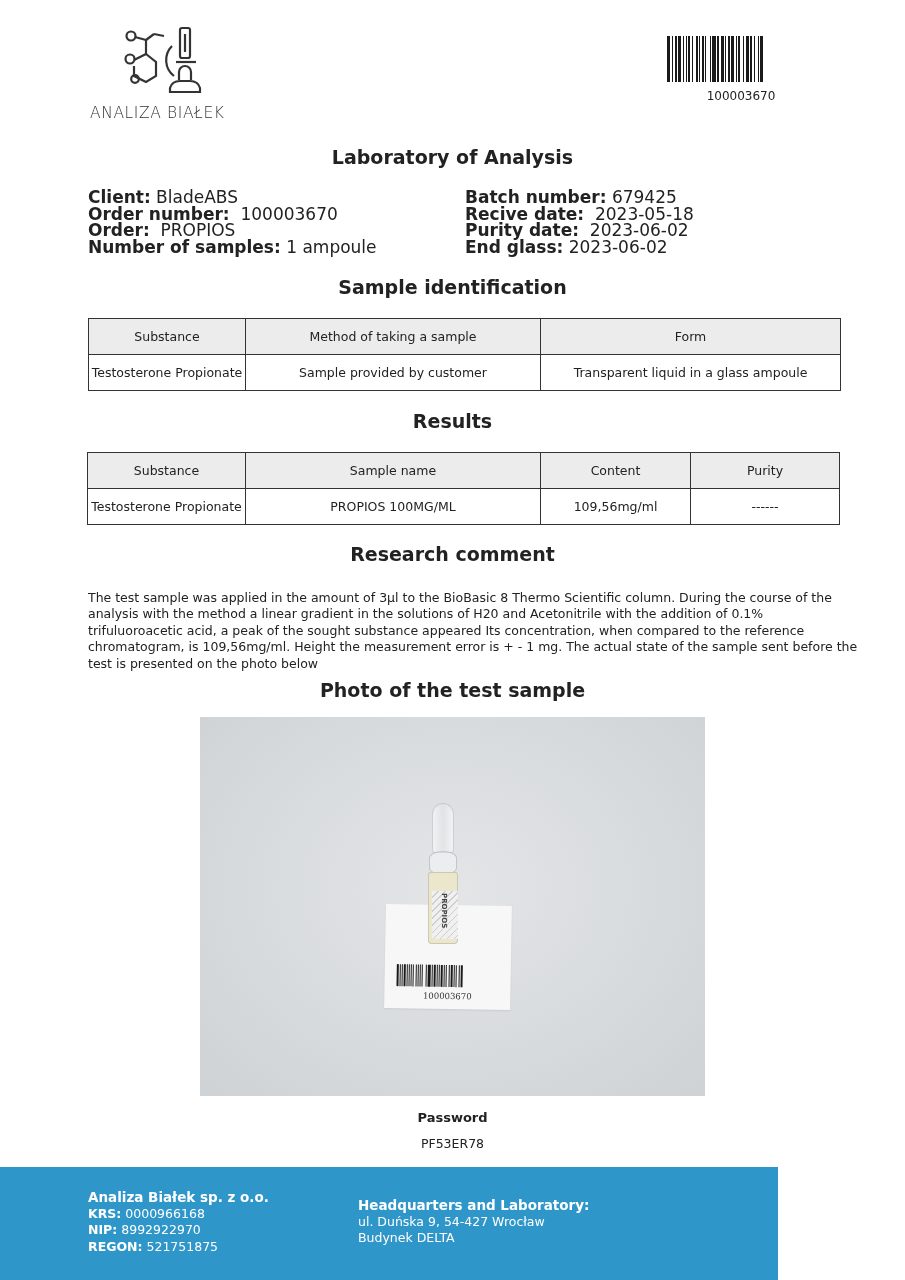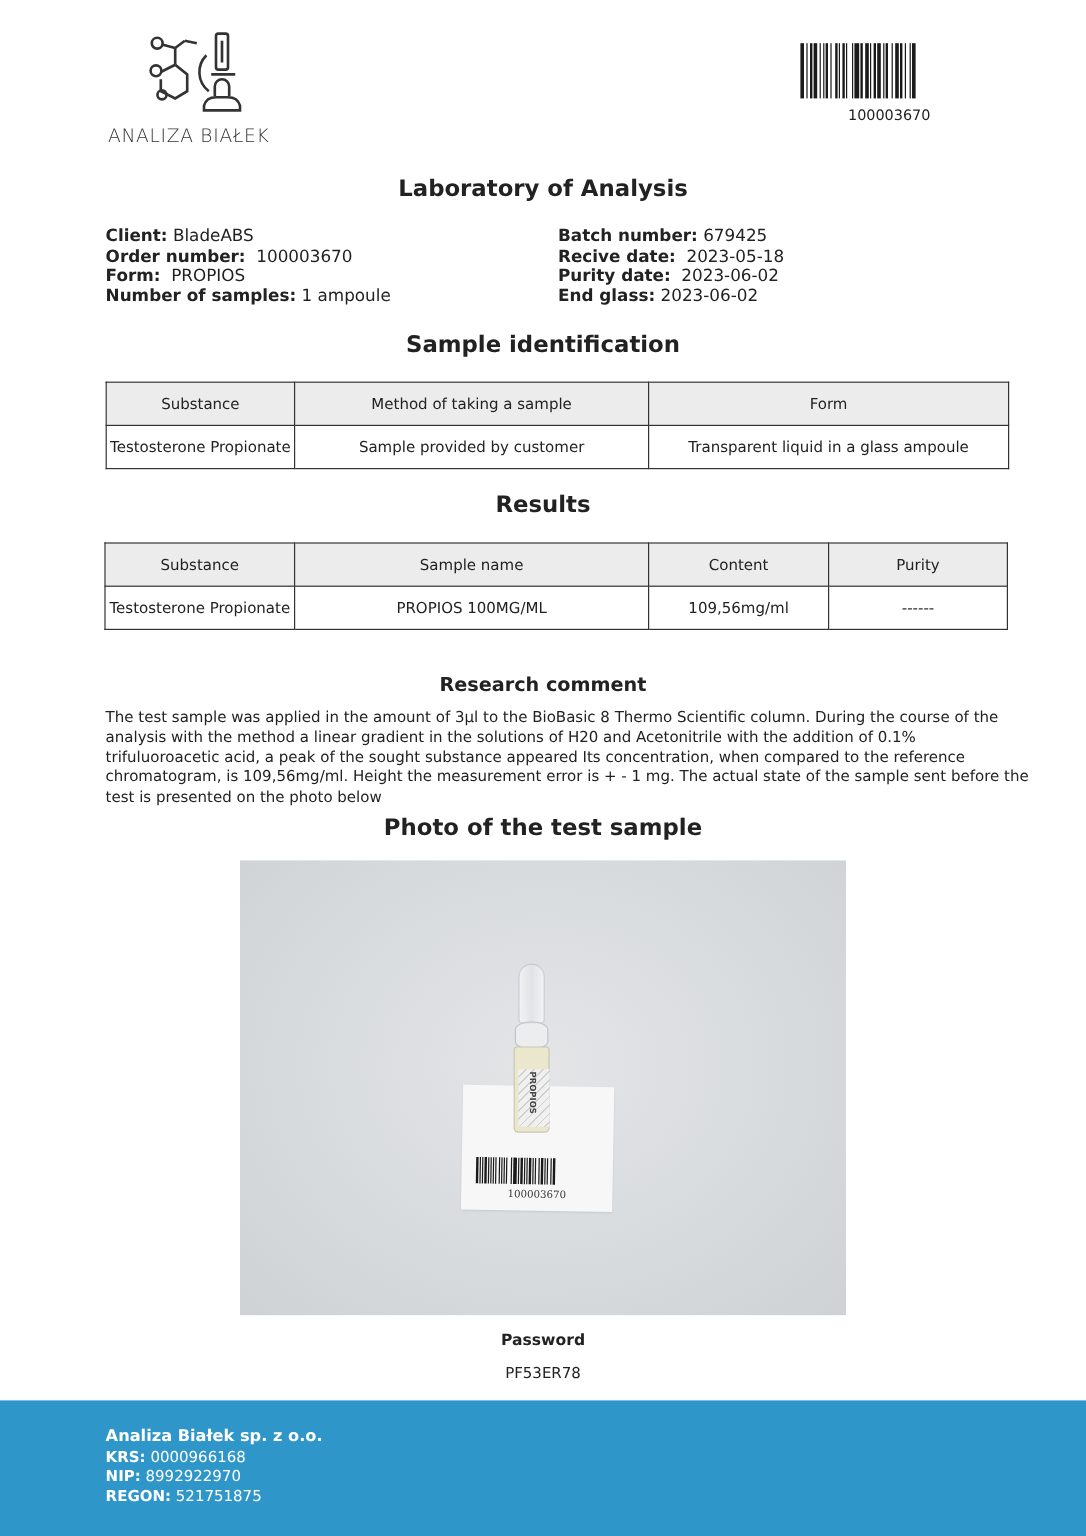--- a/index.html
+++ b/index.html
@@ -11,24 +11,24 @@
   .logo-text { position: absolute; left: 2px; top: 80px; font-family: "DejaVu Sans", sans-serif; font-size: 15.5px; letter-spacing: 0.6px; color: #333; font-weight: 300; white-space: nowrap; }
 
   .barcode { position: absolute; left: 667px; top: 36px; width: 148px; height: 46px; display: flex; align-items: stretch; }
   .barcode span { display: block; background: #1a1a1a; height: 100%; }
   .barcode-num { position: absolute; left: 667px; top: 89px; width: 148px; text-align: center; font-size: 12px; color: #222; }
 
   h1, h2 { position: absolute; left: 0; width: 905px; text-align: center; font-weight: bold; color: #222; }
   h1 { top: 146px; font-size: 19px; }
   .h-sample-id { top: 276px; font-size: 19px; }
   .h-results { top: 410px; font-size: 19px; }
-  .h-comment { top: 561px; font-size: 16px; text-align: center; }
+  .h-comment { top: 543px; font-size: 19px; text-align: center; }
   .h-photo { top: 679px; font-size: 19px; }
 
-  .info { position: absolute; top: 189px; font-size: 14px; line-height: 16.5px; }
+  .info { position: absolute; top: 189px; font-size: 17px; line-height: 16.5px; }
   .info-left { left: 88px; }
   .info-right { left: 465px; }
   .info .lbl { font-weight: bold; }
 
   table { position: absolute; border-collapse: collapse; font-size: 12.5px; }
   table td, table th { border: 1.5px solid #333; text-align: center; font-weight: normal; height: 36px; padding: 0 0; white-space: nowrap; }
   table th { background: #ececec; }
   .tbl-sample { left: 88px; top: 318px; width: 753px; }
   .tbl-results { left: 87px; top: 452px; width: 753px; }
 
@@ -41,21 +41,21 @@
   .photo .card-num { position: absolute; left: 0; width: 126px; top: 86px; text-align: center; font-family: "DejaVu Serif", serif; font-size: 8.5px; color: #333; }
   .photo .ampoule-top { position: absolute; left: 232px; top: 86px; width: 22px; height: 50px; border-radius: 11px 11px 3px 3px; background: linear-gradient(90deg, rgba(255,255,255,0.55), rgba(230,232,234,0.3) 50%, rgba(255,255,255,0.55)); border: 1px solid rgba(170,175,180,0.5); }
   .photo .ampoule-neck { position: absolute; left: 229px; top: 134px; width: 28px; height: 24px; border-radius: 50% / 30%; border: 1px solid rgba(160,165,170,0.55); background: rgba(255,255,255,0.35); }
   .photo .ampoule-body { position: absolute; left: 228px; top: 155px; width: 30px; height: 72px; background: #ebe7cc; border-radius: 3px 3px 4px 4px; border: 1px solid rgba(170,170,150,0.5); }
   .photo .ampoule-label { position: absolute; left: 232px; top: 174px; width: 26px; height: 48px; background: repeating-linear-gradient(135deg, #f0f0f0 0 4px, #cfcfcf 4px 5px); }
   .photo .ampoule-label-text { position: absolute; left: 236px; top: 176px; width: 40px; font-size: 7px; color: #444; transform-origin: 0 0; transform: rotate(90deg) translate(0, -12px); white-space: nowrap; font-weight: bold; }
 
   .password-label { position: absolute; left: 0; width: 905px; top: 1110px; text-align: center; font-weight: bold; font-size: 13px; }
   .password-value { position: absolute; left: 0; width: 905px; top: 1136px; text-align: center; font-size: 12.5px; }
 
-  .footer { position: absolute; left: 0; top: 1167px; width: 905px; height: 113px; background: #2f96ca; color: #ffffff; font-size: 12.5px; line-height: 16.5px; }
+  .footer { position: absolute; left: 0; top: 1167px; width: 778px; height: 113px; background: #2f96ca; color: #ffffff; font-size: 12.5px; line-height: 16.5px; }
   .footer .col { position: absolute; top: 22px; }
   .footer .col1 { left: 88px; }
   .footer .col2 { left: 358px; top: 30px; }
   .footer .col3 { left: 658px; top: 30px; }
   .footer .b { font-weight: bold; }
   .footer .title { font-weight: bold; font-size: 13.5px; }
 </style>
 </head>
 <body>
 
@@ -135,21 +135,21 @@
     <span style="width: 1px; background: transparent;"></span>
     <span style="width: 3px; background: rgb(26, 26, 26);"></span>
   </div>
 <div class="barcode-num">100003670</div>
 
 <h1>Laboratory of Analysis</h1>
 
 <div class="info info-left">
   <div><span class="lbl">Client:</span> <span>BladeABS</span></div>
   <div><span class="lbl">Order number:</span>&nbsp; <span>100003670</span></div>
-  <div><span class="lbl">Form:</span>&nbsp; <span>PROPIOS</span></div>
+  <div><span class="lbl">Order:</span>&nbsp; <span>PROPIOS</span></div>
   <div><span class="lbl">Number of samples:</span> <span>1 ampoule</span></div>
 </div>
 <div class="info info-right">
   <div><span class="lbl">Batch number:</span> <span>679425</span></div>
   <div><span class="lbl">Recive date:</span>&nbsp; <span>2023-05-18</span></div>
   <div><span class="lbl">Purity date:</span>&nbsp; <span>2023-06-02</span></div>
   <div><span class="lbl">End glass:</span> <span>2023-06-02</span></div>
 </div>
 
 <h2 class="h-sample-id">Sample identification</h2>
@@ -259,13 +259,18 @@
 <div class="password-label">Password</div>
 <div class="password-value">PF53ER78</div>
 
 <div class="footer">
   <div class="col col1">
     <div class="title">Analiza Białek sp. z o.o.</div>
     <div><span class="b">KRS:</span> <span>0000966168</span></div>
     <div><span class="b">NIP:</span> <span>8992922970</span></div>
     <div><span class="b">REGON:</span> <span>521751875</span></div>
   </div>
+  <div class="col col2">
+    <div class="title">Headquarters and Laboratory:</div>
+    <div>ul. Duńska 9, 54-427 Wrocław</div>
+    <div>Budynek DELTA</div>
+  </div>
 </div>
 
 </body></html>

